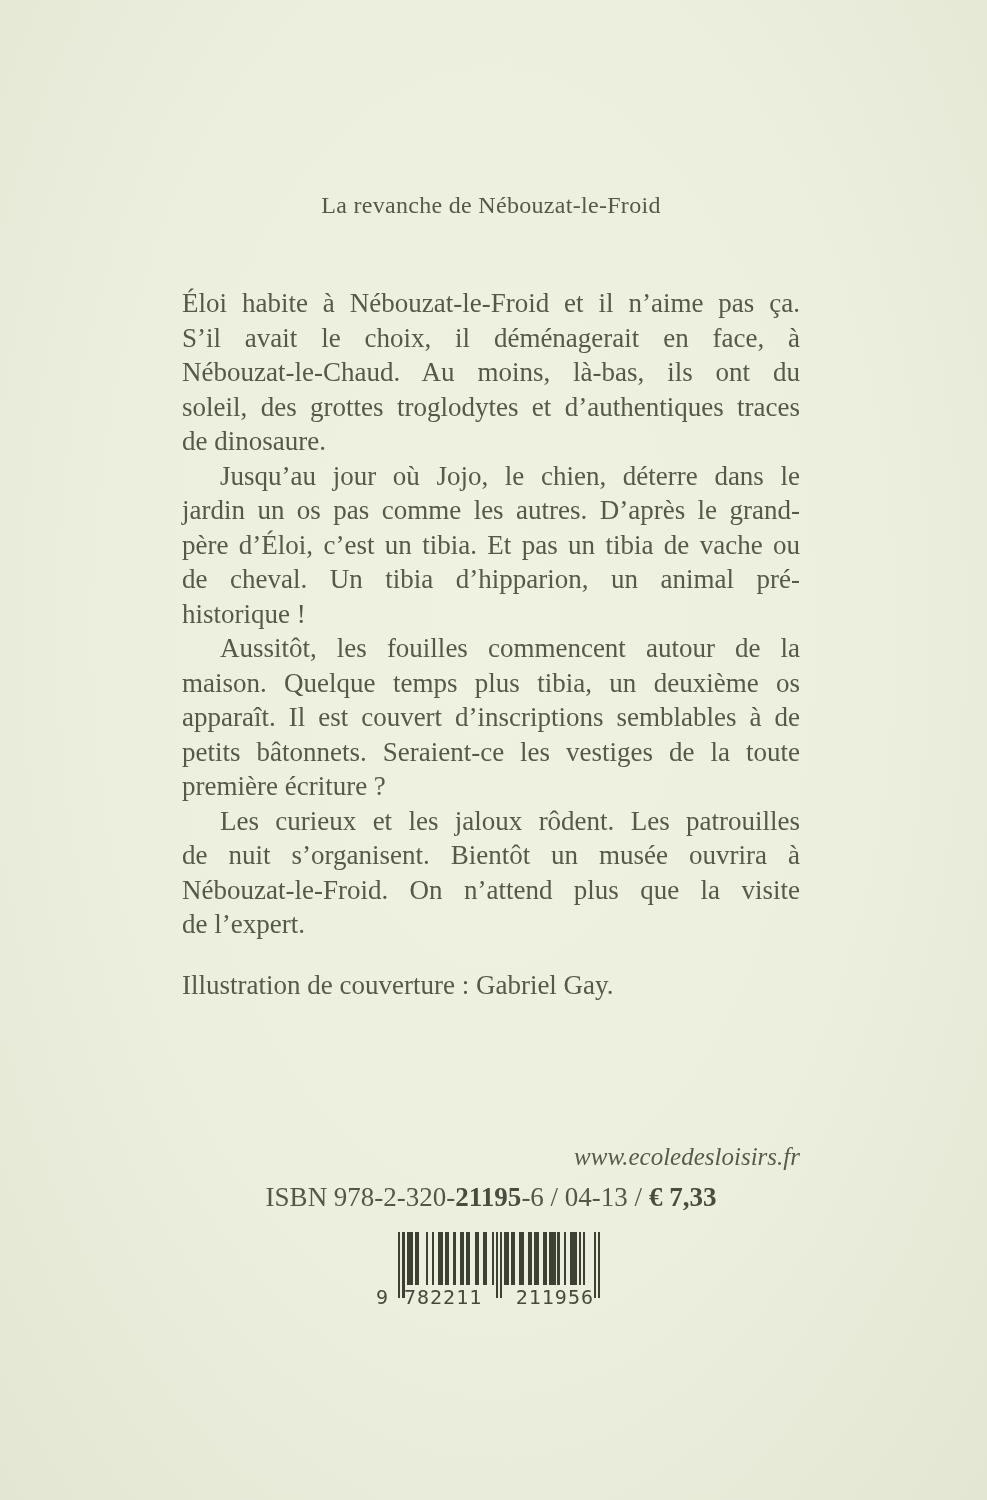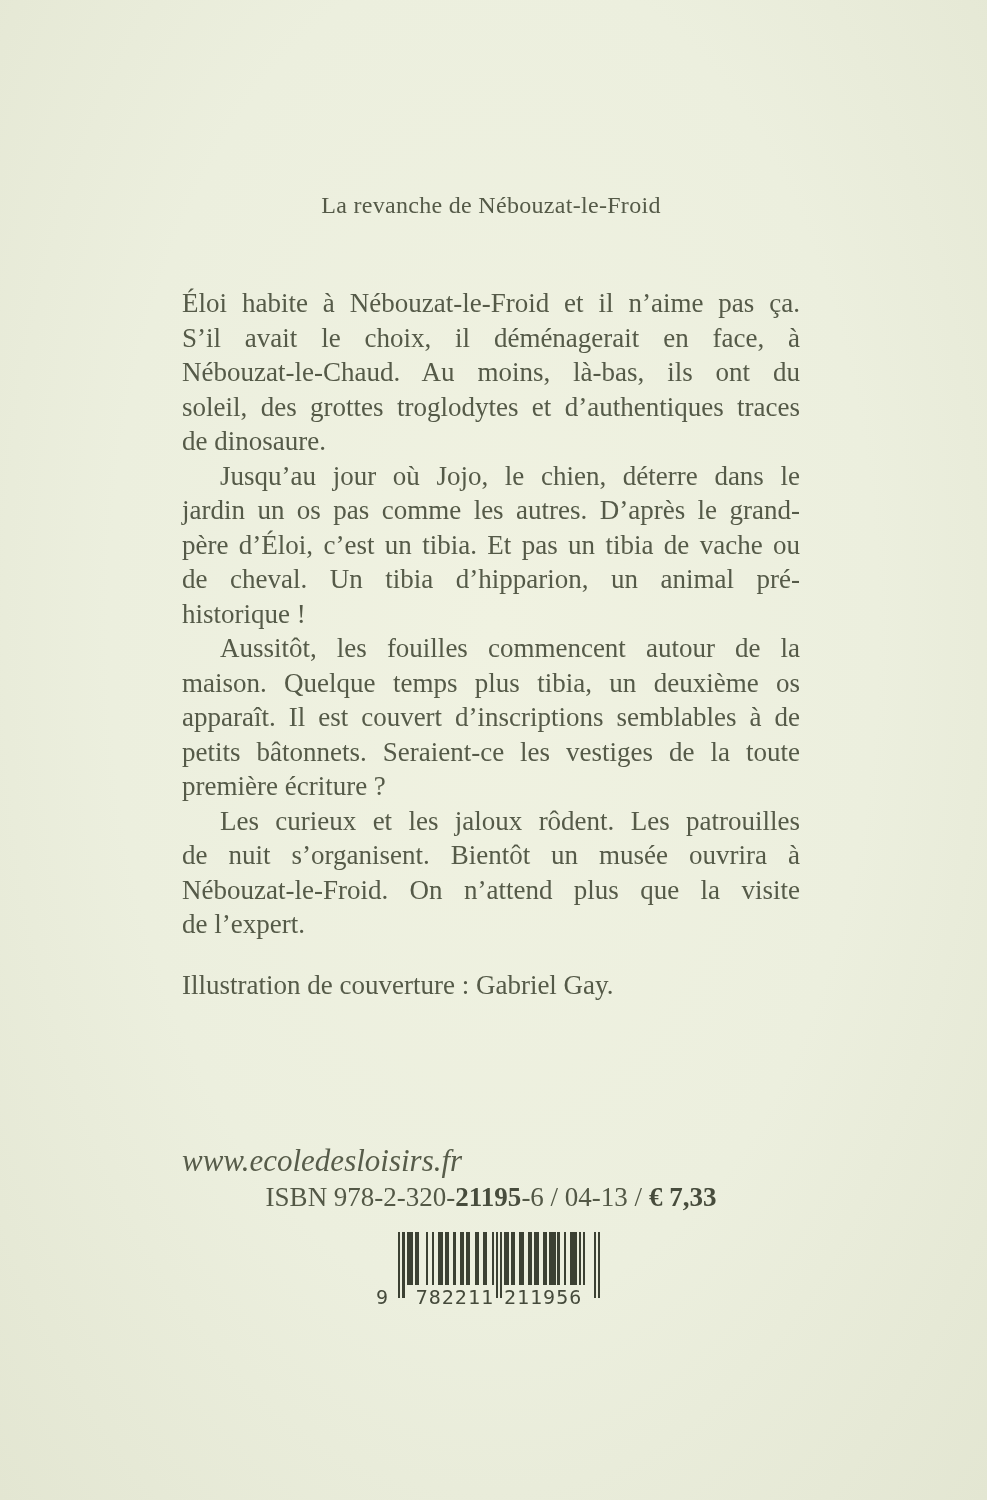--- a/index.html
+++ b/index.html
@@ -23,42 +23,42 @@
   }
   .line{text-align:left;white-space:normal;}
   .line.j{text-align:justify;text-align-last:justify;}
   .para.indent .line:first-child{text-indent:38px;}
   .credit{
     position:absolute;top:968px;left:182px;width:618px;
     font-size:27px;line-height:34px;text-align:left;
   }
   .website{
     position:absolute;top:1143px;left:182px;width:618px;
-    font-size:31px;font-style:italic;text-align:left;
+    font-size:25px;font-style:italic;text-align:right;
     color:#575c4a;
   }
   .isbn{
     position:absolute;top:1182px;left:182px;width:618px;
     font-size:27px;text-align:center;white-space:pre-wrap;
     color:#535846;
   }
   .isbn .b{font-weight:700;color:#474c3c;}
   .barcode{
     position:absolute;left:370px;top:1232px;width:236px;height:80px;
   }
   .bars{position:absolute;left:28px;top:0;width:202px;height:66px;}
   .bars .bar{position:absolute;top:0;background:#3c4133;}
   .bd{
     position:absolute;top:52px;height:26px;
     font-family:"DejaVu Sans Mono",monospace;
     font-size:20px;line-height:26px;color:#454a3b;
   }
   .bd9{left:6px;}
-  .bdl{left:34px;width:90px;text-align:right;letter-spacing:1px;}
-  .bdr{left:134px;width:90px;text-align:left;letter-spacing:1px;}
+  .bdl{left:34px;width:90px;text-align:left;letter-spacing:1px;}
+  .bdr{left:134px;width:90px;text-align:right;letter-spacing:1px;}
 </style>
 </head>
 <body>
 
 <div class="page" style="color: rgb(85, 90, 72);">
 
   <div class="title">La revanche de Nébouzat-le-Froid</div>
 
   <div class="synopsis">
     <div class="para">

